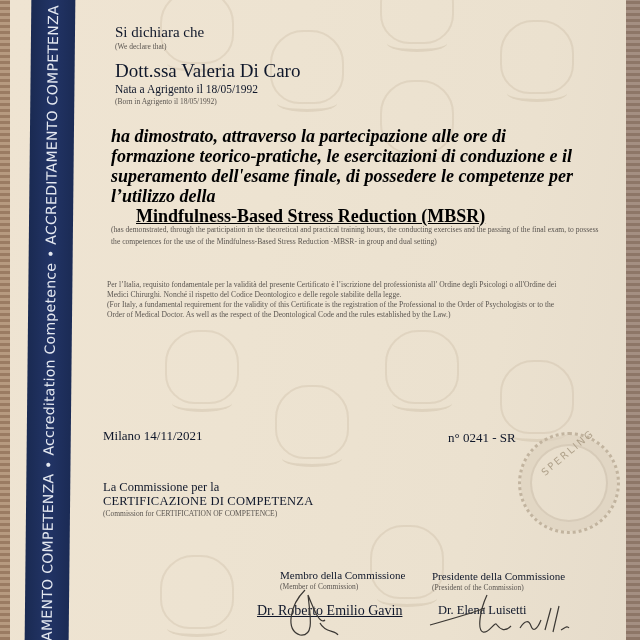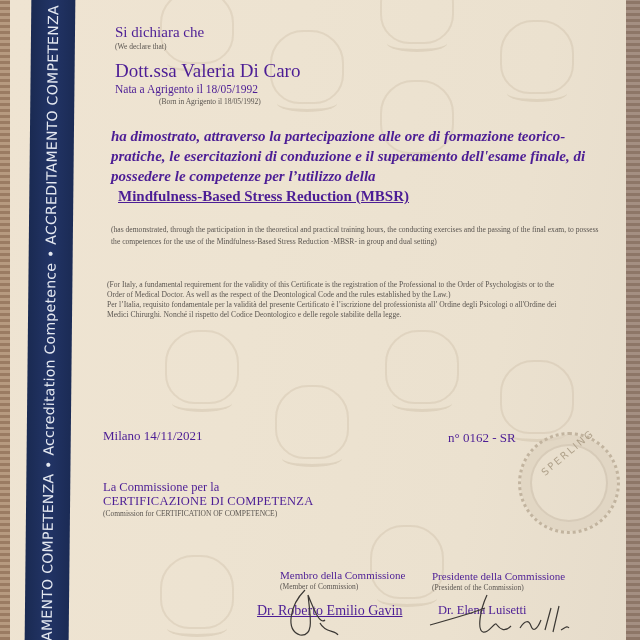--- a/index.html
+++ b/index.html
@@ -36,33 +36,33 @@
     }
     .watermark {
       position: absolute; width: 70px; height: 70px;
       border: 2px solid rgba(170, 150, 120, 0.18);
       border-radius: 45% 45% 40% 40%;
     }
     .watermark::after {
       content: ""; position: absolute; left: 5px; bottom: -10px; width: 60px; height: 14px;
       border-radius: 50%; border-bottom: 3px solid rgba(170,150,120,0.2);
     }
-    .txt { position: absolute; color: #4c1d95; }
+    .txt { position: absolute; color: #0f172a; }
     .small { font-size: 7.5px; color: #5a5550; }
     .declare { left: 115px; top: 24px; font-size: 15px; }
     .declare-en { left: 115px; top: 42px; }
     .name { left: 115px; top: 60px; font-size: 19px; }
     .born { left: 115px; top: 83px; font-size: 11.5px; font-family: Liberation Serif, serif; }
-    .born-en { left: 115px; top: 97px; margin-left: 44px; }
+    .born-en { left: 115px; top: 97px; }
     .body-it {
       left: 111px; top: 126px; width: 480px;
-      font-size: 15px; font-weight: bold; font-style: italic; line-height: 20px; color: #4c1d95;
+      font-size: 18px; font-weight: bold; font-style: italic; line-height: 20px; color: #000000;
     }
     .mbsr {
-      display: block; font-style: normal; text-decoration: underline; margin-left: 7px; font-family: Liberation Serif, serif;
+      display: block; font-style: normal; text-decoration: underline; margin-left: 25px; font-family: Liberation Serif, serif;
     }
     .body-en { left: 111px; top: 224px; width: 490px; line-height: 12px; font-size: 7.6px; }
     .italy { left: 107px; top: 280px; width: 460px; line-height: 10px; font-size: 7.6px; }
     .place-date { left: 103px; top: 428px; font-size: 13px; }
     .number { left: 448px; top: 430px; font-size: 13px; }
     .comm1 { left: 103px; top: 480px; font-size: 12.5px; }
     .comm2 { left: 103px; top: 494px; font-size: 12.5px; letter-spacing: 0.2px; }
     .comm-en { left: 103px; top: 509px; }
     .member-title { left: 280px; top: 569px; font-size: 11px; font-family: Liberation Serif, serif; }
     .member-en { left: 280px; top: 582px; }
@@ -113,26 +113,26 @@
 <div class="txt born">Nata a Agrigento il 18/05/1992</div>
 <div class="txt small born-en">(Born in Agrigento il 18/05/1992)</div>
 
 <div class="txt body-it">
   <span>ha dimostrato, attraverso la partecipazione alle ore di formazione teorico-pratiche, le esercitazioni di conduzione e il superamento dell'esame finale, di possedere le competenze per l’utilizzo della</span>
   <span class="mbsr">Mindfulness-Based Stress Reduction (MBSR)</span>
 </div>
 <div class="txt small body-en">(has demonstrated, through the participation in the theoretical and practical training hours, the conducting exercises and the passing of the final exam, to possess the competences for the use of the Mindfulness-Based Stress Reduction -MBSR- in group and dual setting)</div>
 
 <div class="txt small italy">
+  <div>Per l’Italia, requisito fondamentale per la validità del presente Certificato è l’iscrizione del professionista all’ Ordine degli Psicologi o all'Ordine dei Medici Chirurghi. Nonché il rispetto del Codice Deontologico e delle regole stabilite della legge.</div>
   <div>(For Italy, a fundamental requirement for the validity of this Certificate is the registration of the Professional to the Order of Psychologists or to the Order of Medical Doctor. As well as the respect of the Deontological Code and the rules established by the Law.)</div>
-  <div>Per l’Italia, requisito fondamentale per la validità del presente Certificato è l’iscrizione del professionista all’ Ordine degli Psicologi o all'Ordine dei Medici Chirurghi. Nonché il rispetto del Codice Deontologico e delle regole stabilite della legge.</div>
 </div>
 
 <div class="txt place-date">Milano 14/11/2021</div>
-<div class="txt number">n° 0162 - SR</div>
+<div class="txt number">n° 0241 - SR</div>
 
 <div class="seal">
   <div class="seal-text">SPERLING</div>
 </div>
 
 <div class="txt comm1">La Commissione per la</div>
 <div class="txt comm2">CERTIFICAZIONE DI COMPETENZA</div>
 <div class="txt small comm-en">(Commission for CERTIFICATION OF COMPETENCE)</div>
 
 <div class="txt member-title">Membro della Commissione</div>

